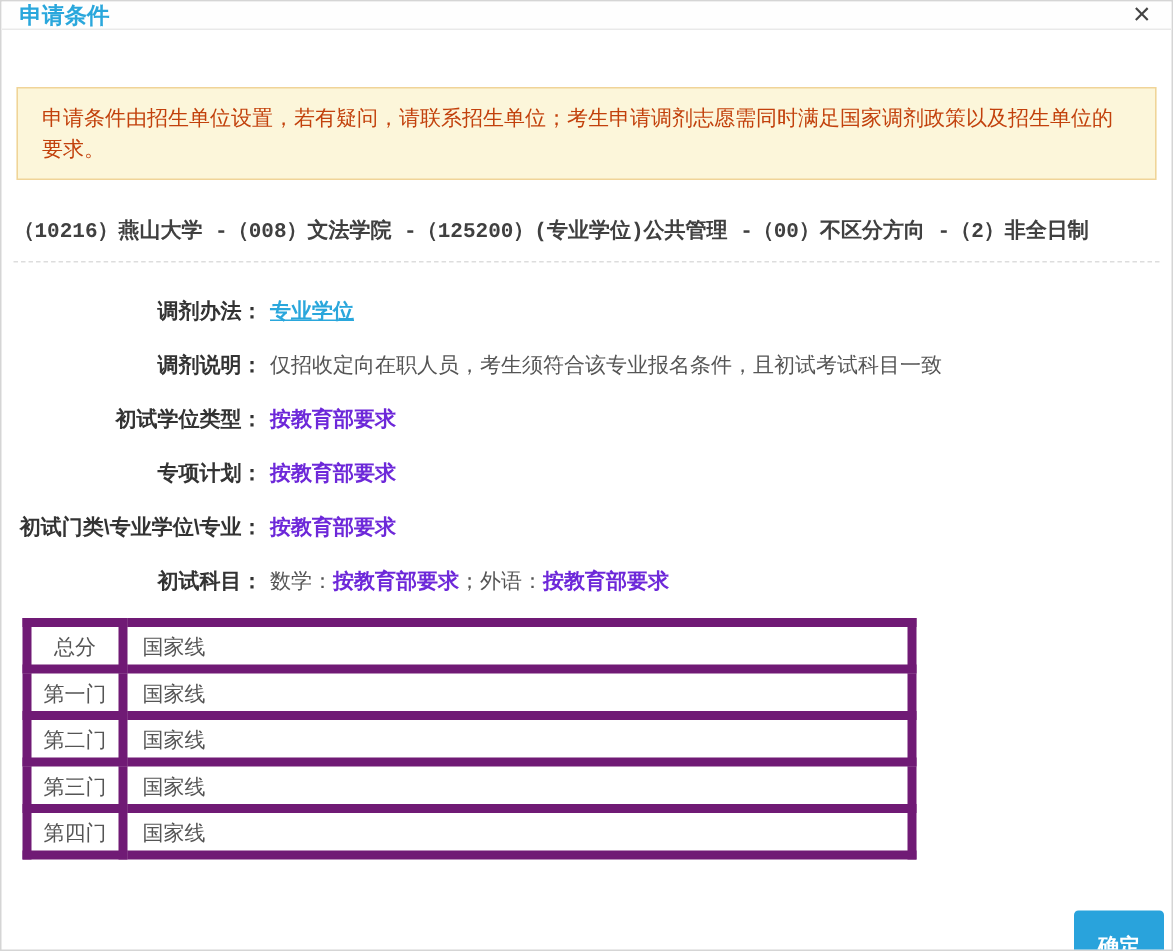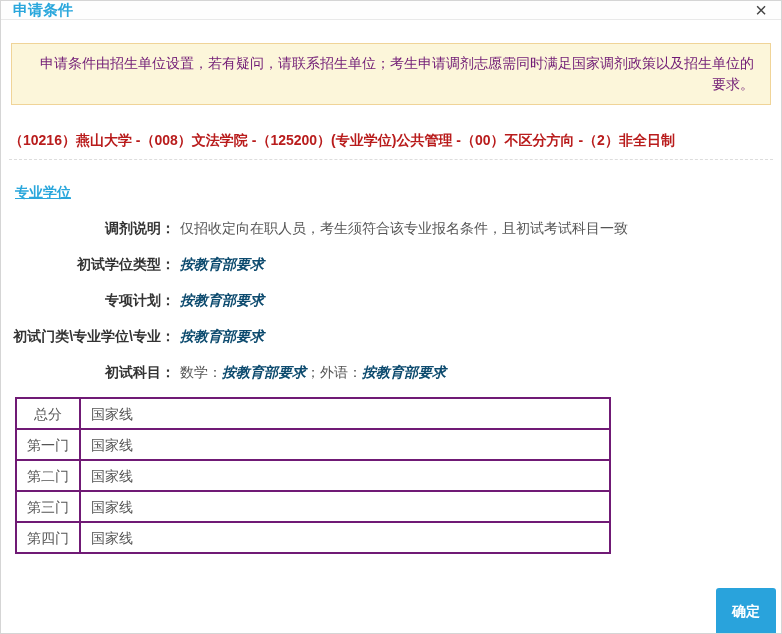--- a/index.html
+++ b/index.html
@@ -30,35 +30,35 @@
     color: #2aa7dc;
   }
   .close-btn {
     font-size: 20px;
     line-height: 20px;
     color: #444;
     cursor: pointer;
     font-weight: normal;
   }
   .notice {
-    margin: 23px 10px 0;
+    margin: 38px 10px 0;
     background: #fcf6da;
     border: 1px solid #f0d498;
-    color: #701a75;
+    color: #c2410c;
     padding: 9px 16px;
     font-size: 14px;
     line-height: 21px;
-    text-align: right;
   }
   .program {
     margin: 25px 8px 4px;
     font-size: 14px;
     font-weight: bold;
-    color: #b91c1c;
+    color: #404040;
     line-height: 20px;
+    font-family: Liberation Mono, monospace;
   }
   .dashed-divider {
     margin: 9px 8px 0;
     border-bottom: 1px dashed #ddd;
     height: 0;
   }
   .rows { margin-top: 21px; }
   .row {
     display: flex;
     align-items: flex-start;
@@ -68,37 +68,37 @@
     padding-left: 9px;
   }
   .row-label {
     width: 165px;
     flex-shrink: 0;
     text-align: right;
     font-weight: bold;
     color: #333;
   }
   .row-value { margin-left: 5px; color: #555; }
-  .orange { color: #0c4a6e; font-weight: bold; font-style: italic; }
+  .orange { color: #6d28d9; font-weight: bold; }
   .plain { color: #555; font-weight: normal; }
   .link {
     color: #2aa7dc;
     font-weight: bold;
     text-decoration: underline;
     cursor: pointer;
   }
   .scores-row { margin-bottom: 0; }
   .scores-table {
     margin-left: 5px;
     border-collapse: collapse;
     width: 596px;
     table-layout: fixed;
   }
   .scores-table td {
-    border: 2px solid #701a75;
+    border: 6px solid #701a75;
     height: 31px;
     font-size: 14px;
     color: #555;
     background: #fff;
   }
   .scores-table td.subject {
     width: 64px;
     text-align: center;
   }
   .scores-table td.val {
@@ -136,20 +136,21 @@
 
   <div class="notice">申请条件由招生单位设置，若有疑问，请联系招生单位；考生申请调剂志愿需同时满足国家调剂政策以及招生单位的要求。</div>
 
   <div class="program">（10216）燕山大学 -（008）文法学院 -（125200）(专业学位)公共管理 -（00）不区分方向 -（2）非全日制</div>
 
   <div class="dashed-divider"></div>
 
   <div class="rows">
 
     <div class="row">
+      <span class="row-label">调剂办法：</span>
       <span class="row-value"><a class="link">专业学位</a></span>
     </div>
 
     <div class="row">
       <span class="row-label">调剂说明：</span>
       <span class="row-value">仅招收定向在职人员，考生须符合该专业报名条件，且初试考试科目一致</span>
     </div>
 
     <div class="row">
       <span class="row-label">初试学位类型：</span>

